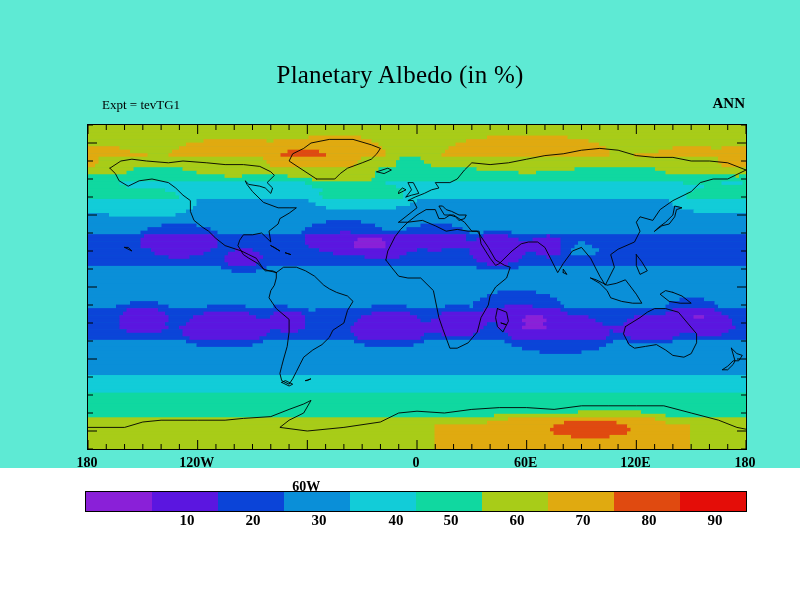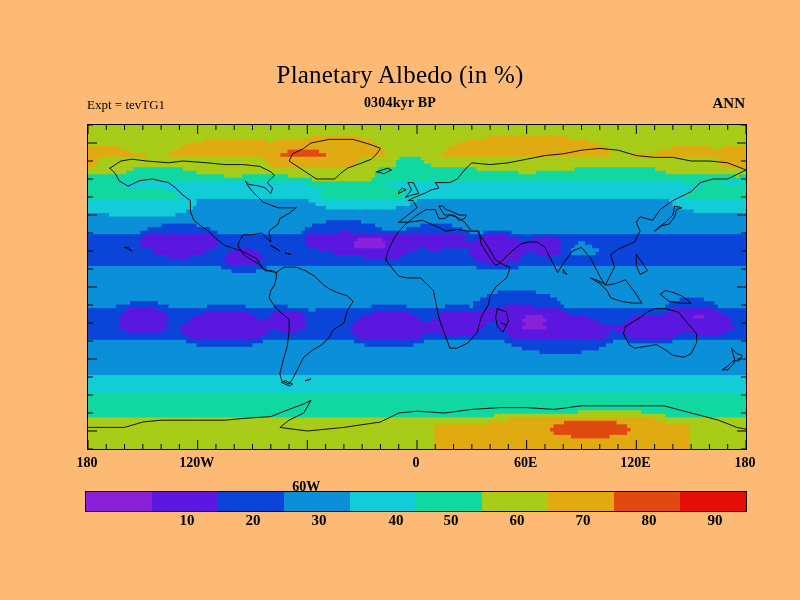--- a/index.html
+++ b/index.html
@@ -1,24 +1,24 @@
 <!DOCTYPE html>
 <html><head>
 <meta charset="utf-8">
 <style>
   html,body{margin:0;padding:0;background:#ffffff;}
   body{width:800px;height:600px;overflow:hidden;
        font-family:"Liberation Serif","DejaVu Serif",serif;color:#000;}
-  #page{position:relative;width:800px;height:600px;background:#fdba74;}
+  #page{position:relative;width:800px;height:468px;background:#5eead4;}
 
   .ttl{position:absolute;left:0;width:800px;text-align:center;
        font-size:25px;letter-spacing:.2px;}
   #title{top:61px;}
   #subtitle{top:95px;font-size:14px;font-weight:bold;}
-  #expt{position:absolute;left:87px;top:97px;font-size:13px;}
+  #expt{position:absolute;left:102px;top:97px;font-size:13px;}
   #season{position:absolute;right:55px;top:95px;font-size:15px;font-weight:bold;}
 
   #plot{position:absolute;left:87px;top:124px;width:658px;height:324px;
         border:1px solid #000;box-sizing:content-box;background:#0cc;}
   #plot svg{display:block;width:658px;height:324px;}
   .ylab-wrap{position:absolute;left:0;top:124px;width:800px;height:324px;}
 
   .xtick{position:absolute;top:455px;font-size:14px;font-weight:bold;
          transform:translateX(-50%);white-space:nowrap;}
 
@@ -29,21 +29,20 @@
   #cbar div{flex:1 1 0;height:100%;}
   .cbl{position:absolute;top:512px;font-size:15px;font-weight:bold;
        transform:translateX(-50%);margin-left:36px;}
 </style>
 </head>
 <body>
 
 <div id="page">
 
   <div class="ttl" id="title">Planetary Albedo (in %)</div>
-  <div class="ttl" id="subtitle">0304kyr BP</div>
   <div id="expt">Expt = tevTG1</div>
   <div id="season">ANN</div>
 
   <div id="plot">
     <svg viewBox="0 0 658 324" preserveAspectRatio="none">
       <defs>
         <clipPath id="pc">
             <rect x="0" y="0" width="658" height="324"></rect>
           </clipPath>
       </defs>

